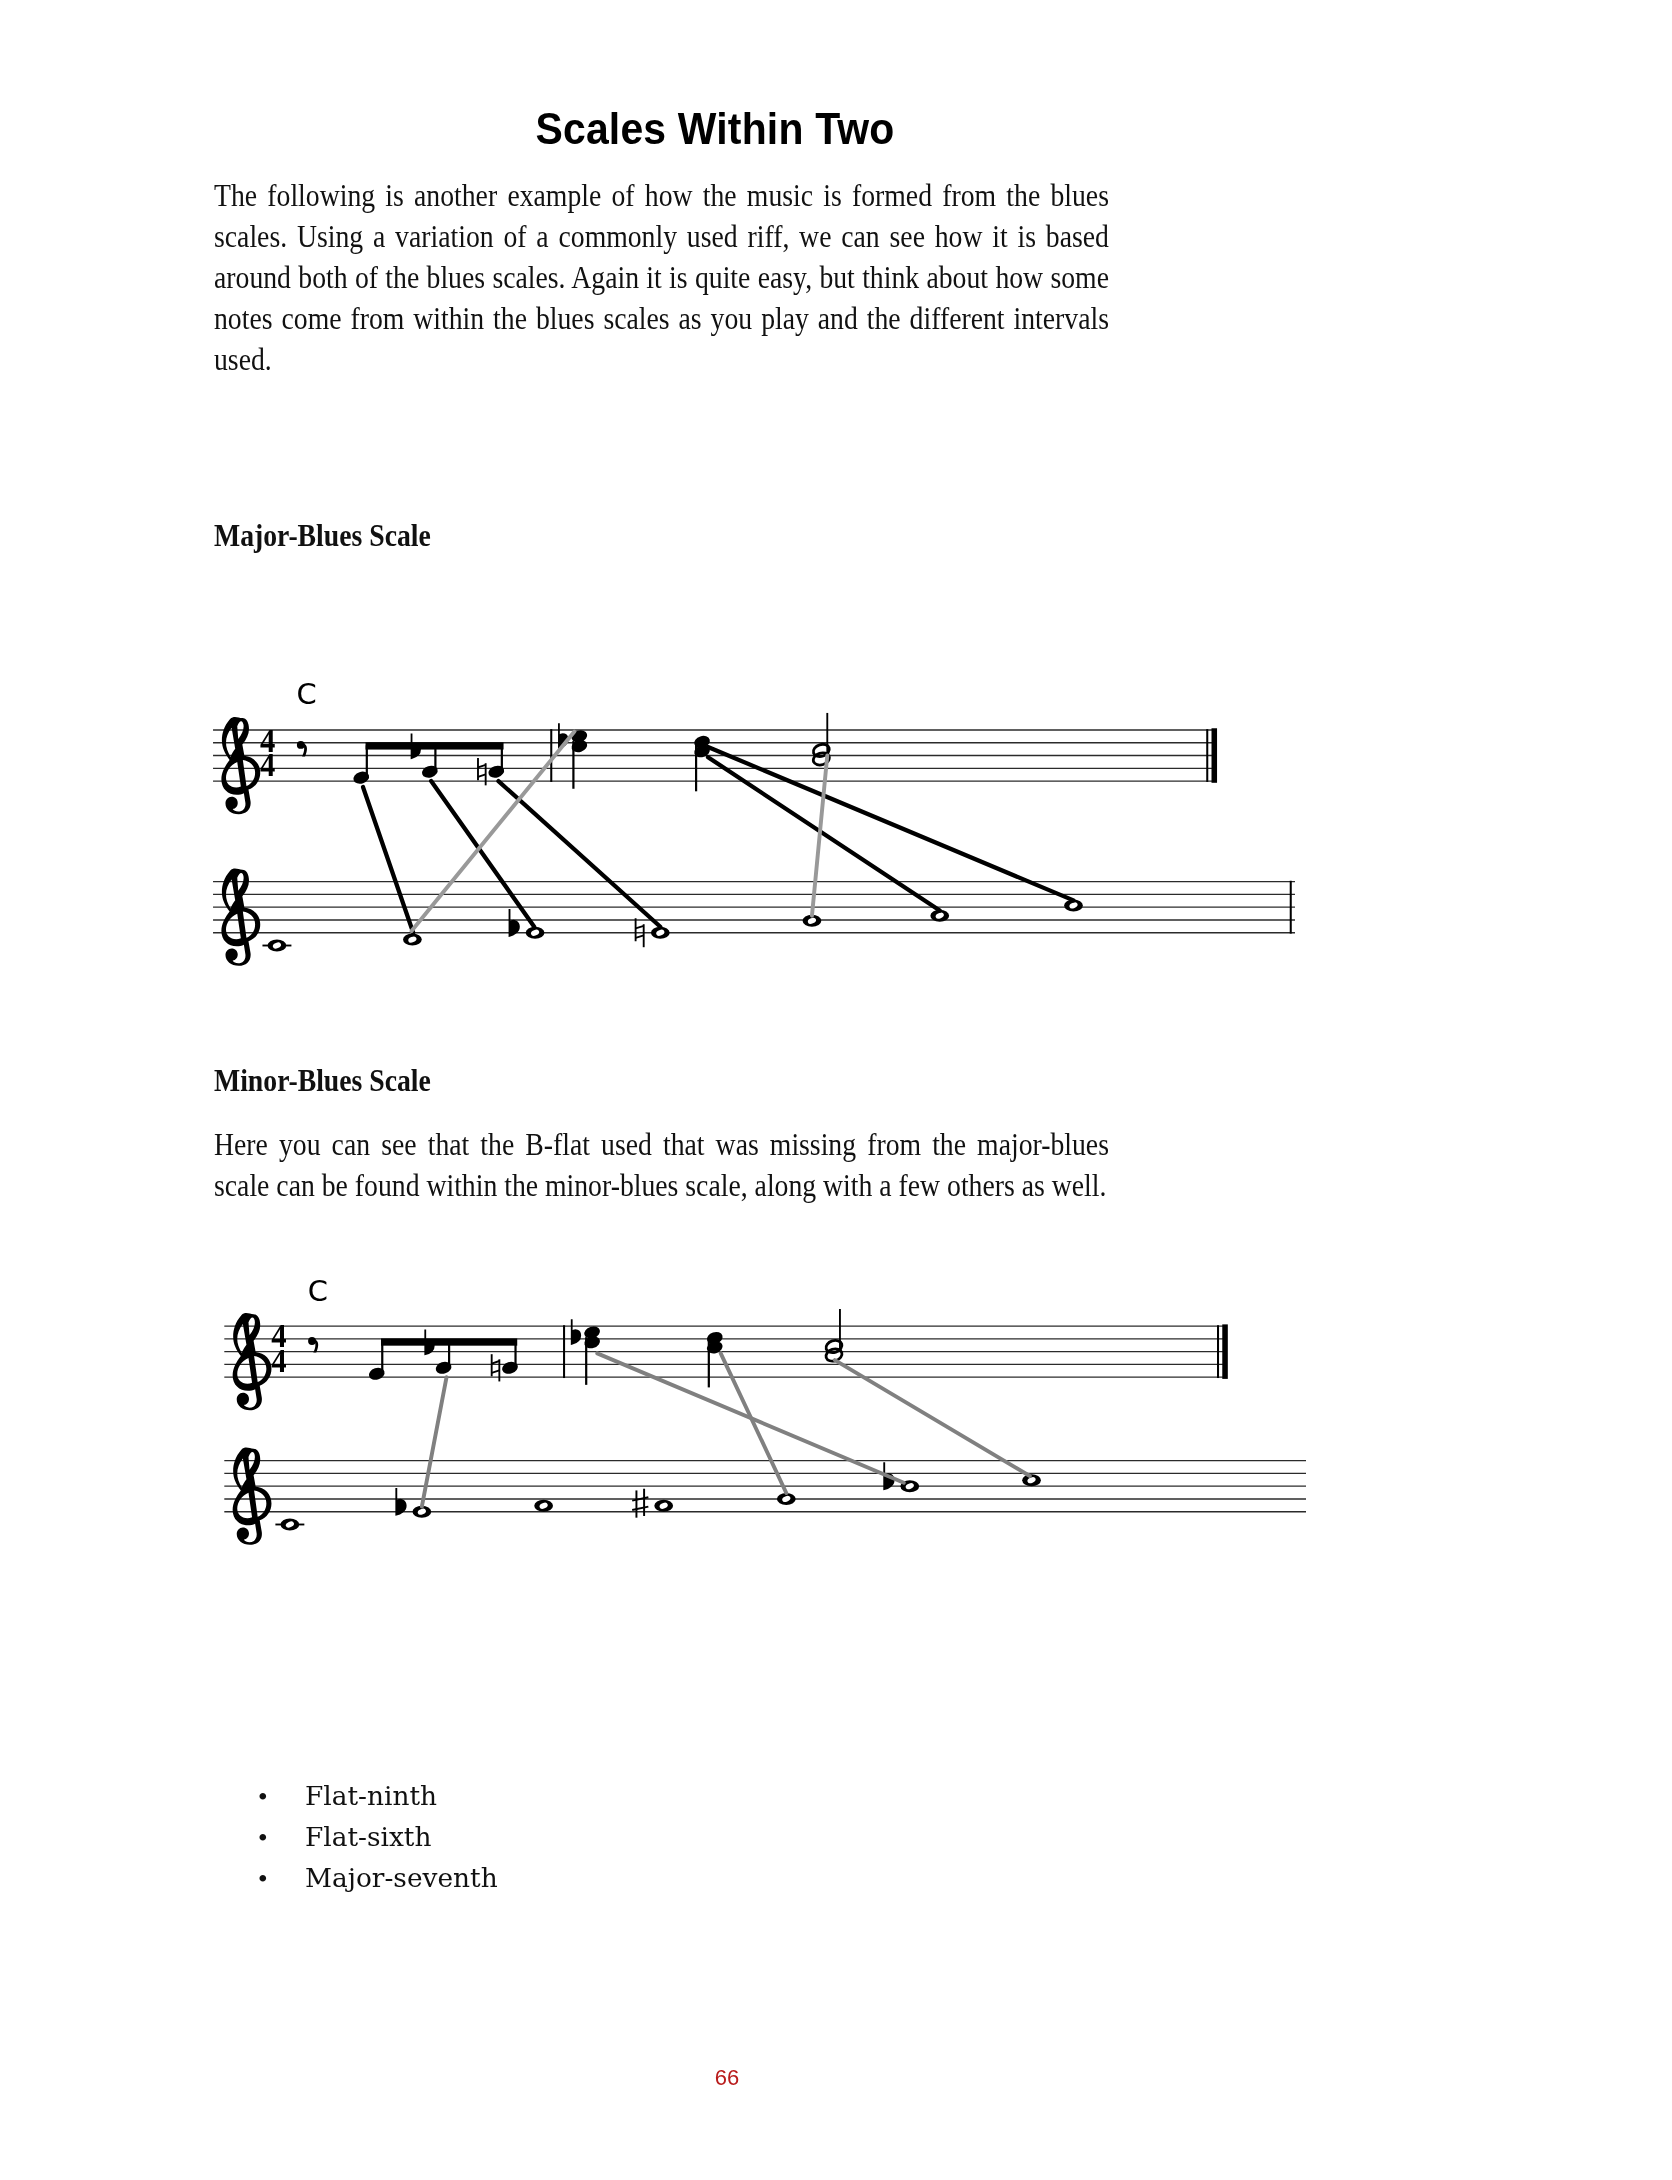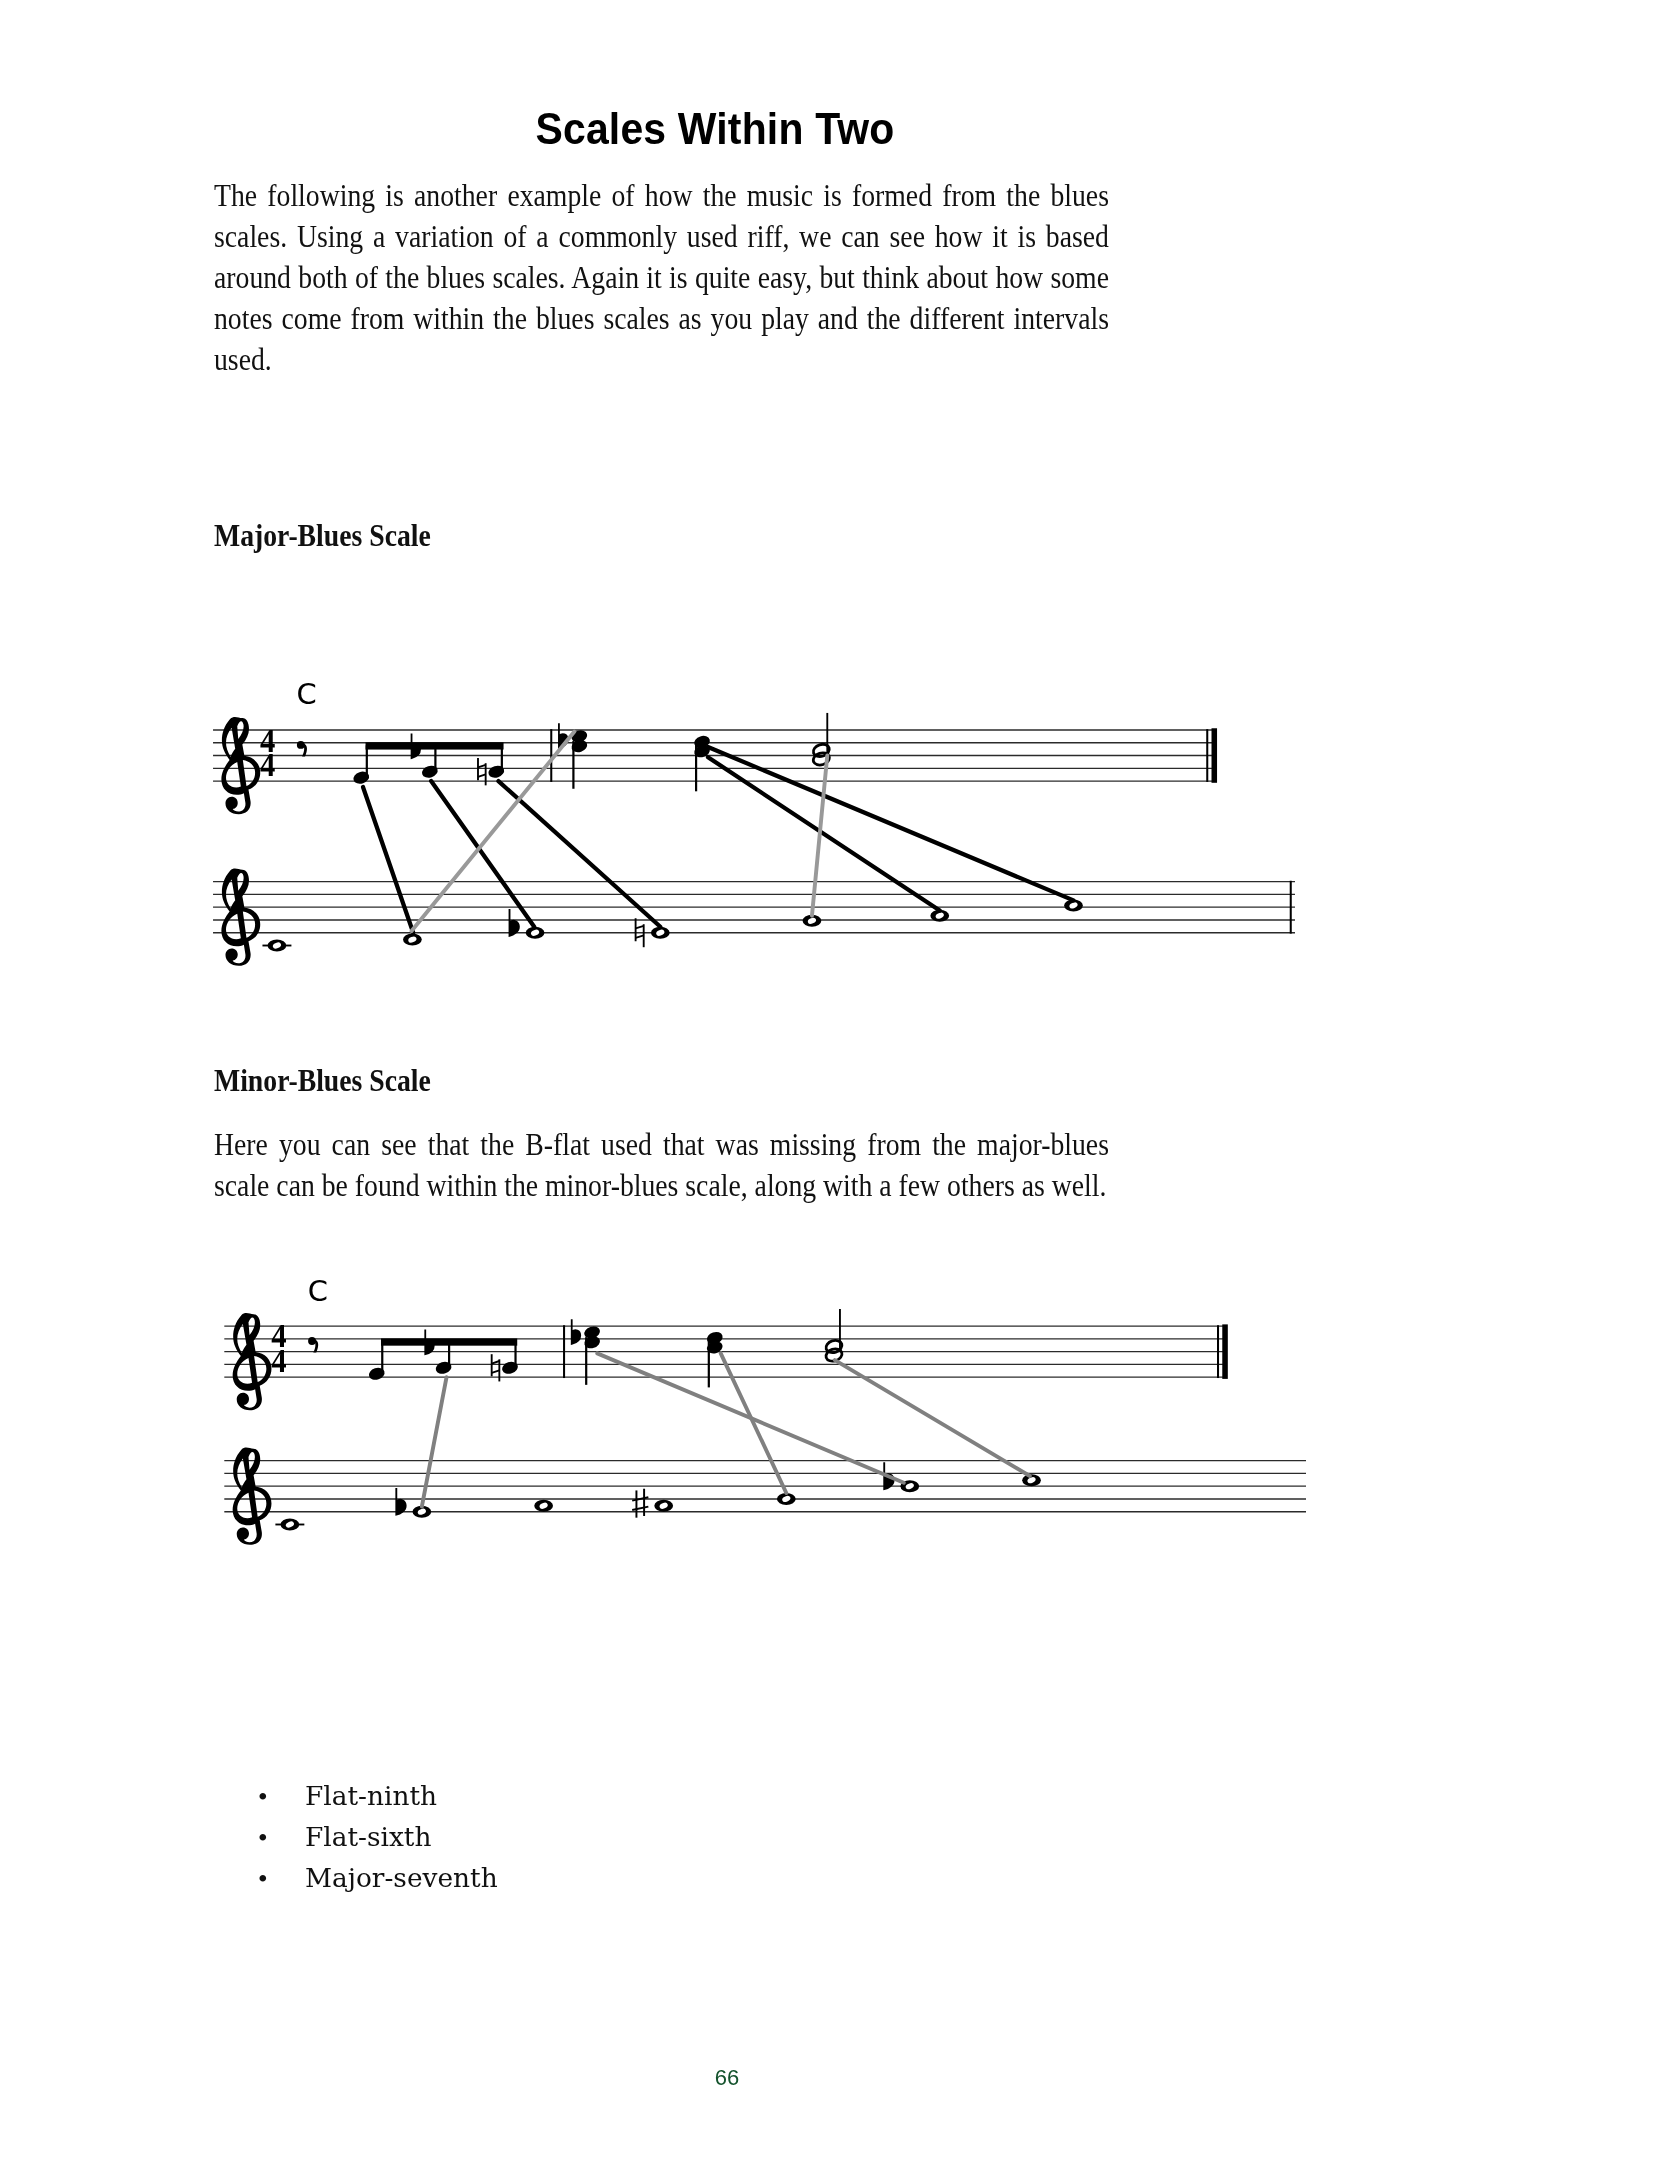--- a/index.html
+++ b/index.html
@@ -70,21 +70,21 @@
   }
 
   
   .page-number {
     position:absolute;
     left:0; right:0;
     top:2065px;
     text-align:center;
     font-family:"Liberation Sans", sans-serif;
     font-size:22px;
-    color:#14532d;
+    color:#b91c1c;
     margin-left:24px;
   }
 
   
   .music { position:absolute; left:0; top:0; }
   .music svg { display:block; }
 </style>
 </head>
 <body>
 

